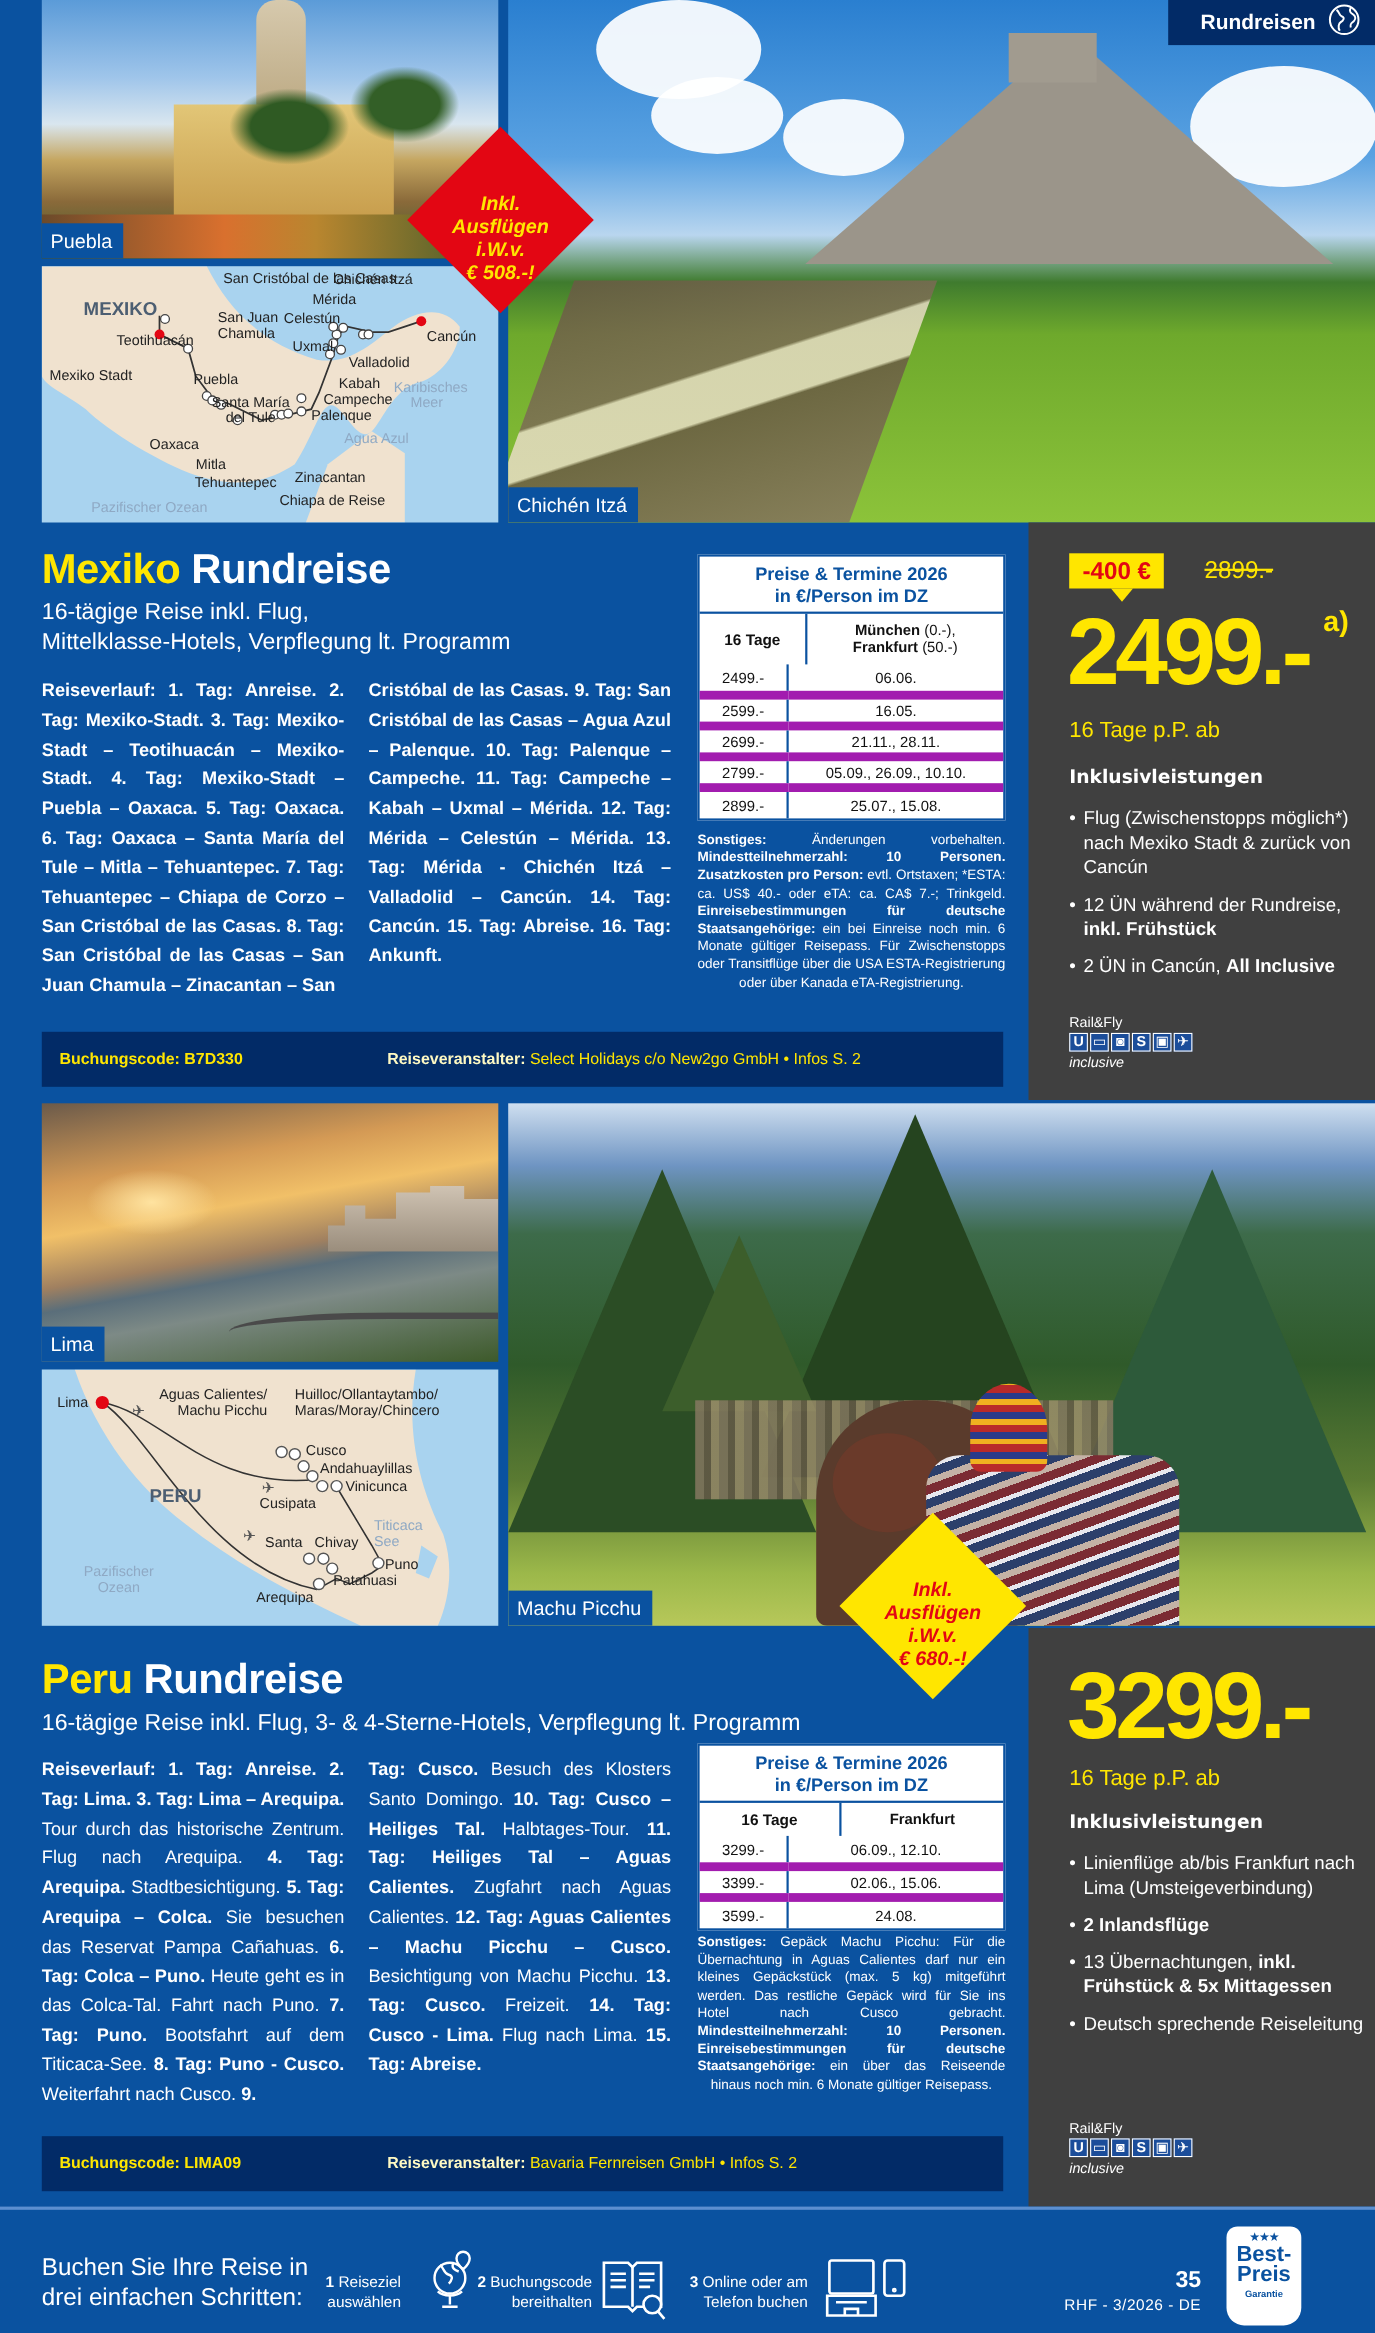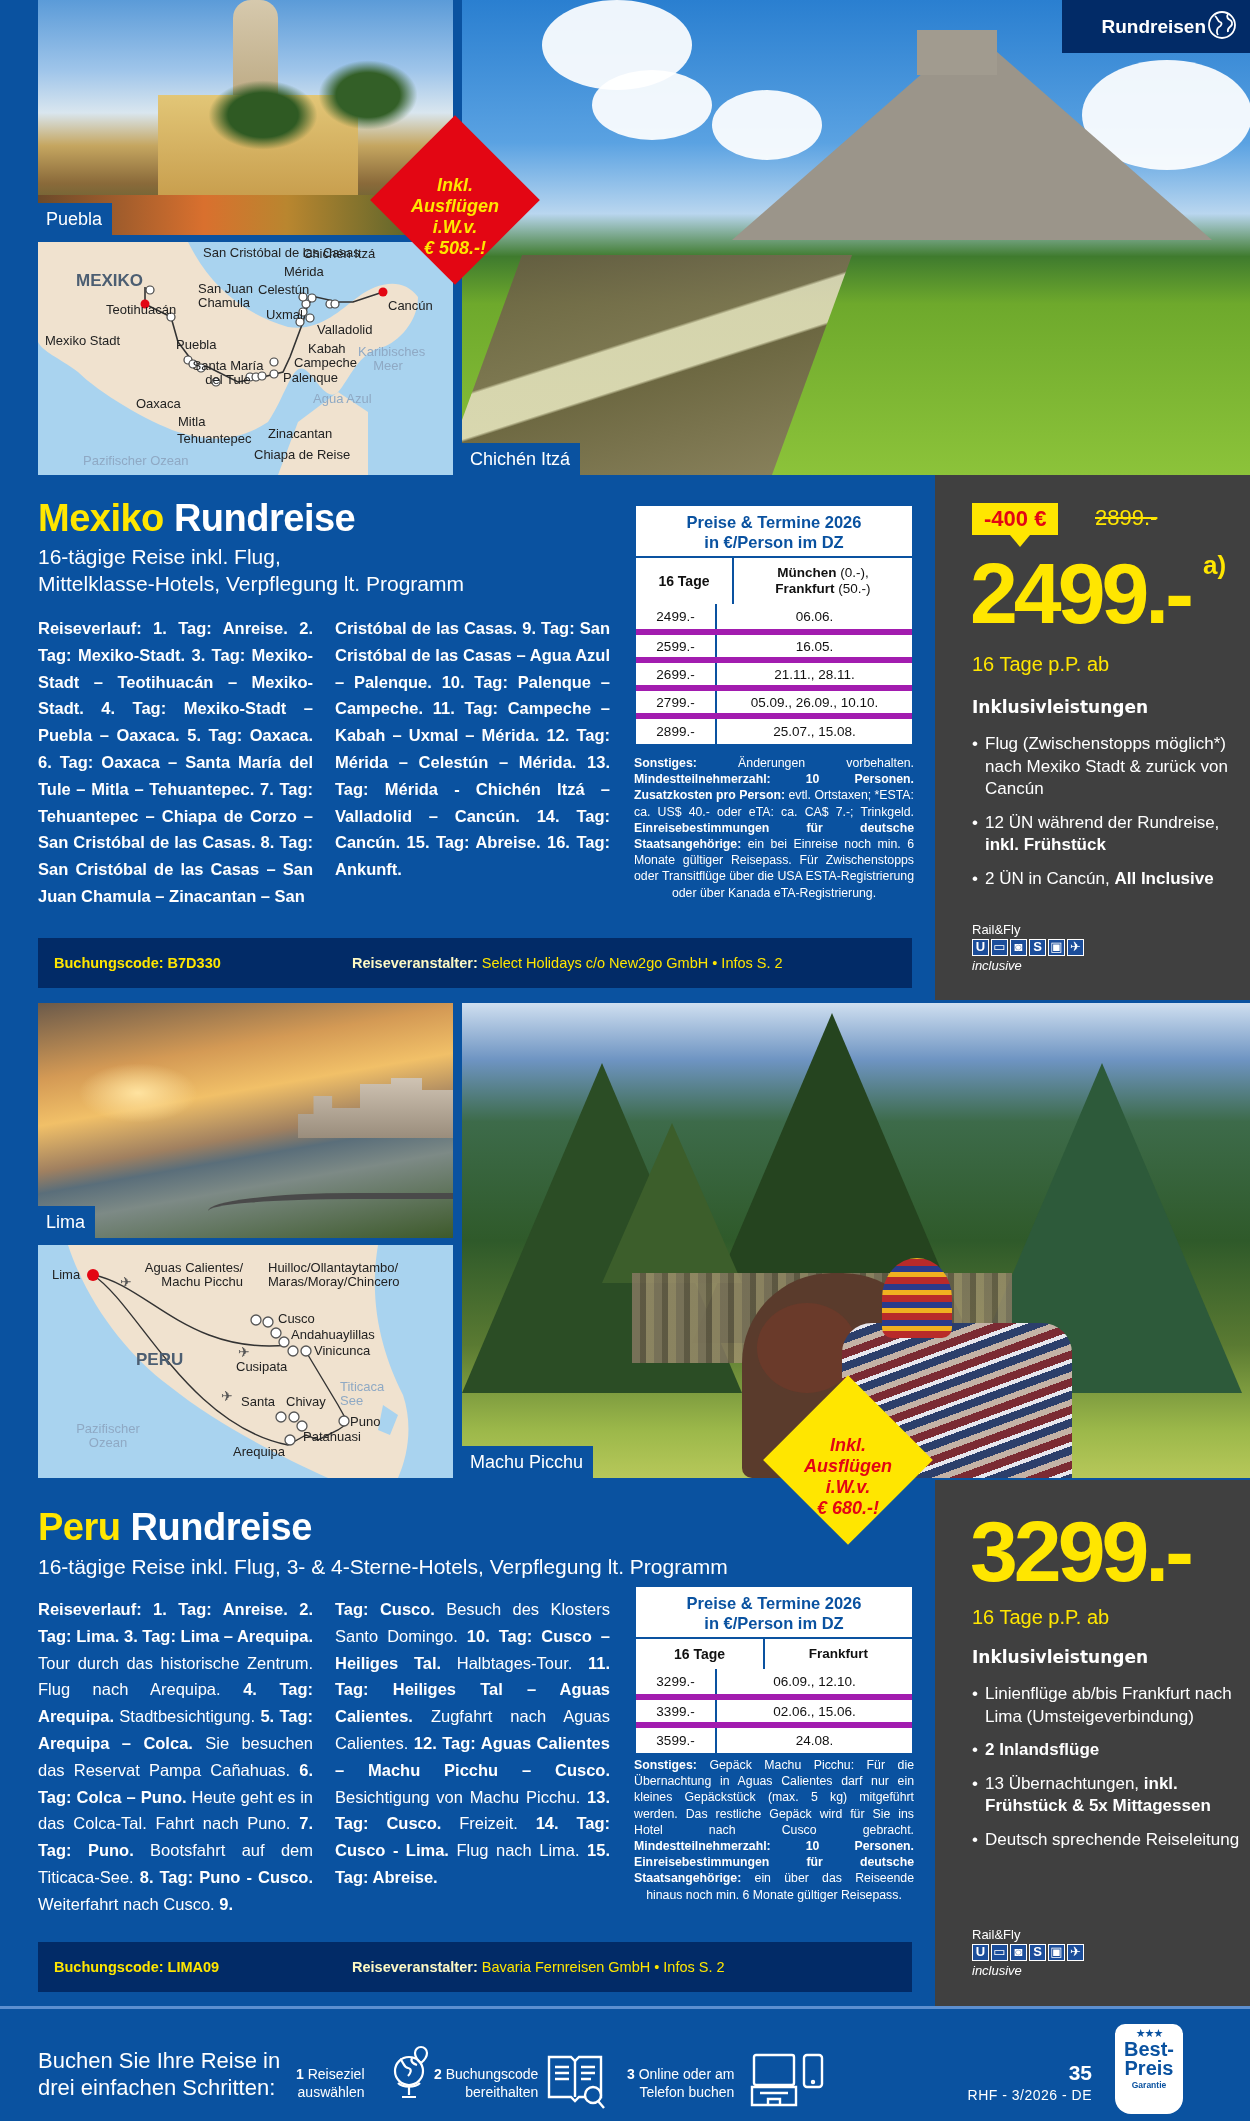--- a/index.html
+++ b/index.html
@@ -33,36 +33,36 @@
   .chichen .cloud { position:absolute; background:#fff; border-radius: 50%; opacity: .92; }
   .chichen .pyr { position:absolute; left: 270px; top: 30px; width: 0; height: 0; border-left: 240px solid transparent; border-right: 240px solid transparent; border-bottom: 210px solid #9b958a; }
   .chichen .pyrtop { position:absolute; left: 455px; top: 30px; width: 80px; height: 45px; background: #a19b8f; }
   .chichen .wall { position:absolute; left: 20px; top: 255px; width: 330px; height: 220px; background: linear-gradient(160deg, #6a5a44 0%, #7c6c55 40%, #e7dcc4 41%, #e7dcc4 55%, #6b5b45 56%, #867460 100%); transform: skewX(-20deg); opacity:.85; }
 
   
   .diamond { position:absolute; width: 120px; height: 120px; transform: rotate(45deg); }
   .diamond-text { position:absolute; text-align:center; font-weight: bold; font-style: italic; font-size: 18px; line-height: 21px; font-family: "Liberation Sans", sans-serif; }
 
   
-  .tab { right: 0; top: 0; width: 188px; height: 53px; background: #022b67; display:flex; align-items:center; justify-content:flex-end; padding-right: 12px; }
+  .tab { right: 0; top: 0; width: 188px; height: 41px; background: #022b67; display:flex; align-items:center; justify-content:flex-end; padding-right: 12px; gap: 10px; }
   .tab .label { font-weight: bold; font-size: 19px; }
 
   
   .title { font-weight: bold; font-size: 38px; line-height: 44px; letter-spacing: -0.5px; }
   .title .y { color: #ffe600; }
   .subtitle { font-size: 21px; line-height: 27px; font-family: "Liberation Sans", sans-serif; }
   .itinerary { font-size: 16.5px; line-height: 26.8px; text-align: justify; font-family: "Liberation Sans", sans-serif; font-stretch: condensed; }
   .itinerary b { font-weight: bold; }
   .col { position: absolute; }
 
   
   .ptable { background: #fff; color: #111; border: 2px solid #0a52a0; font-family: "Liberation Sans", sans-serif; }
   .ptable .head { color: #0a52a0; font-weight: bold; text-align: center; font-size: 16.5px; line-height: 20px; padding: 6px 4px 4px; border-bottom: 2px solid #0a52a0; }
   .ptable table { width: 100%; border-collapse: collapse; font-size: 13.5px; }
-  .ptable td { border-top: 6px solid #a21caf; text-align: center; height: 28px; }
+  .ptable td { border-top: 8px solid #a21caf; text-align: center; height: 28px; }
   .ptable tr:first-child td { border-top: none; }
   .ptable td:first-child { width: 80px; border-right: 2px solid #0a52a0; }
   .ptable th { font-weight: bold; font-size: 14px; text-align:center; border-right: 2px solid #0a52a0; height: 30px; }
   .ptable th:last-child { border-right: none; font-size: 13.5px; line-height: 16px; }
   .ptable th .light { font-weight: normal; }
   .sonst { font-size: 12.3px; line-height: 16.2px; text-align: justify; font-family: "Liberation Sans", sans-serif; text-align-last: center; }
 
   
   .bookbar { position:absolute; left: 38px; width: 874px; height: 50px; background: #022b67; display:flex; align-items:center; font-size: 14.5px; font-family: "Liberation Sans", sans-serif; }
   .bookbar .code { color: #ffe600; font-weight: bold; margin-left: 16px; width: 298px; }

